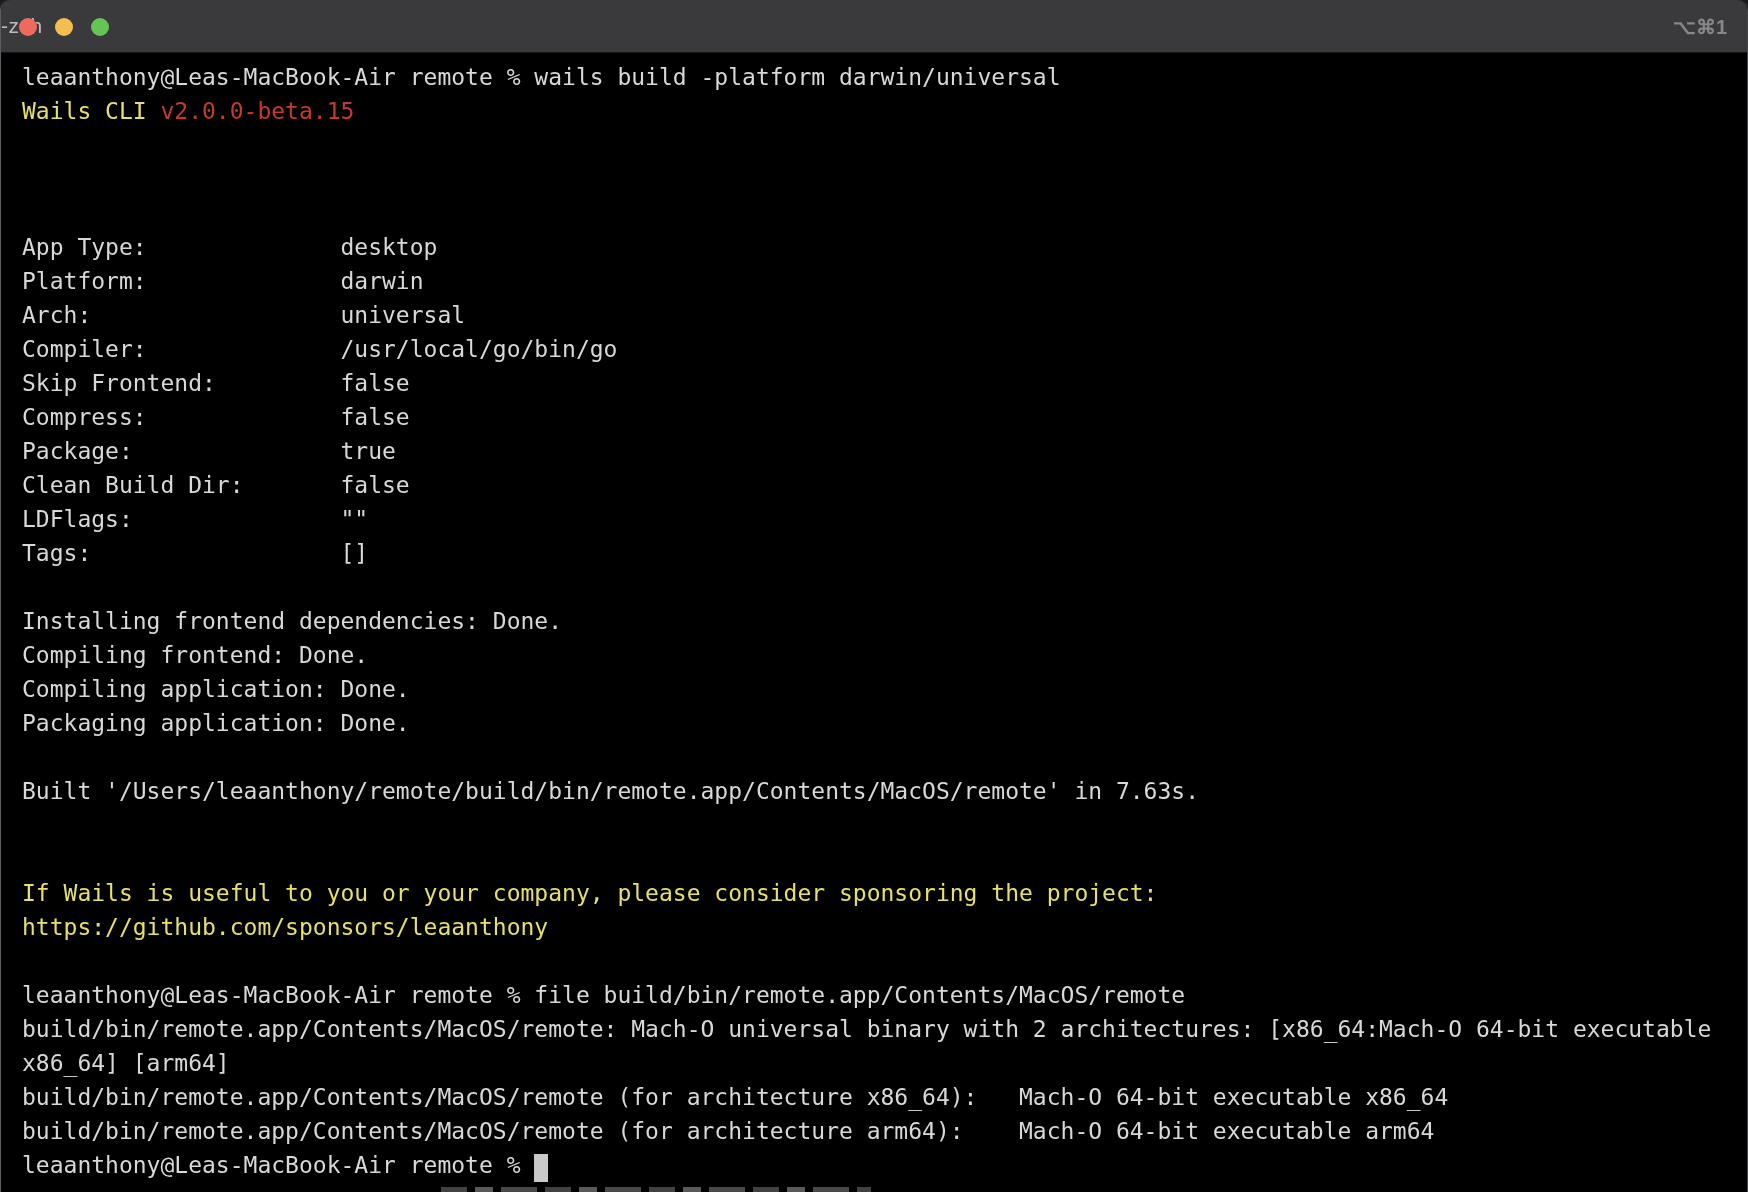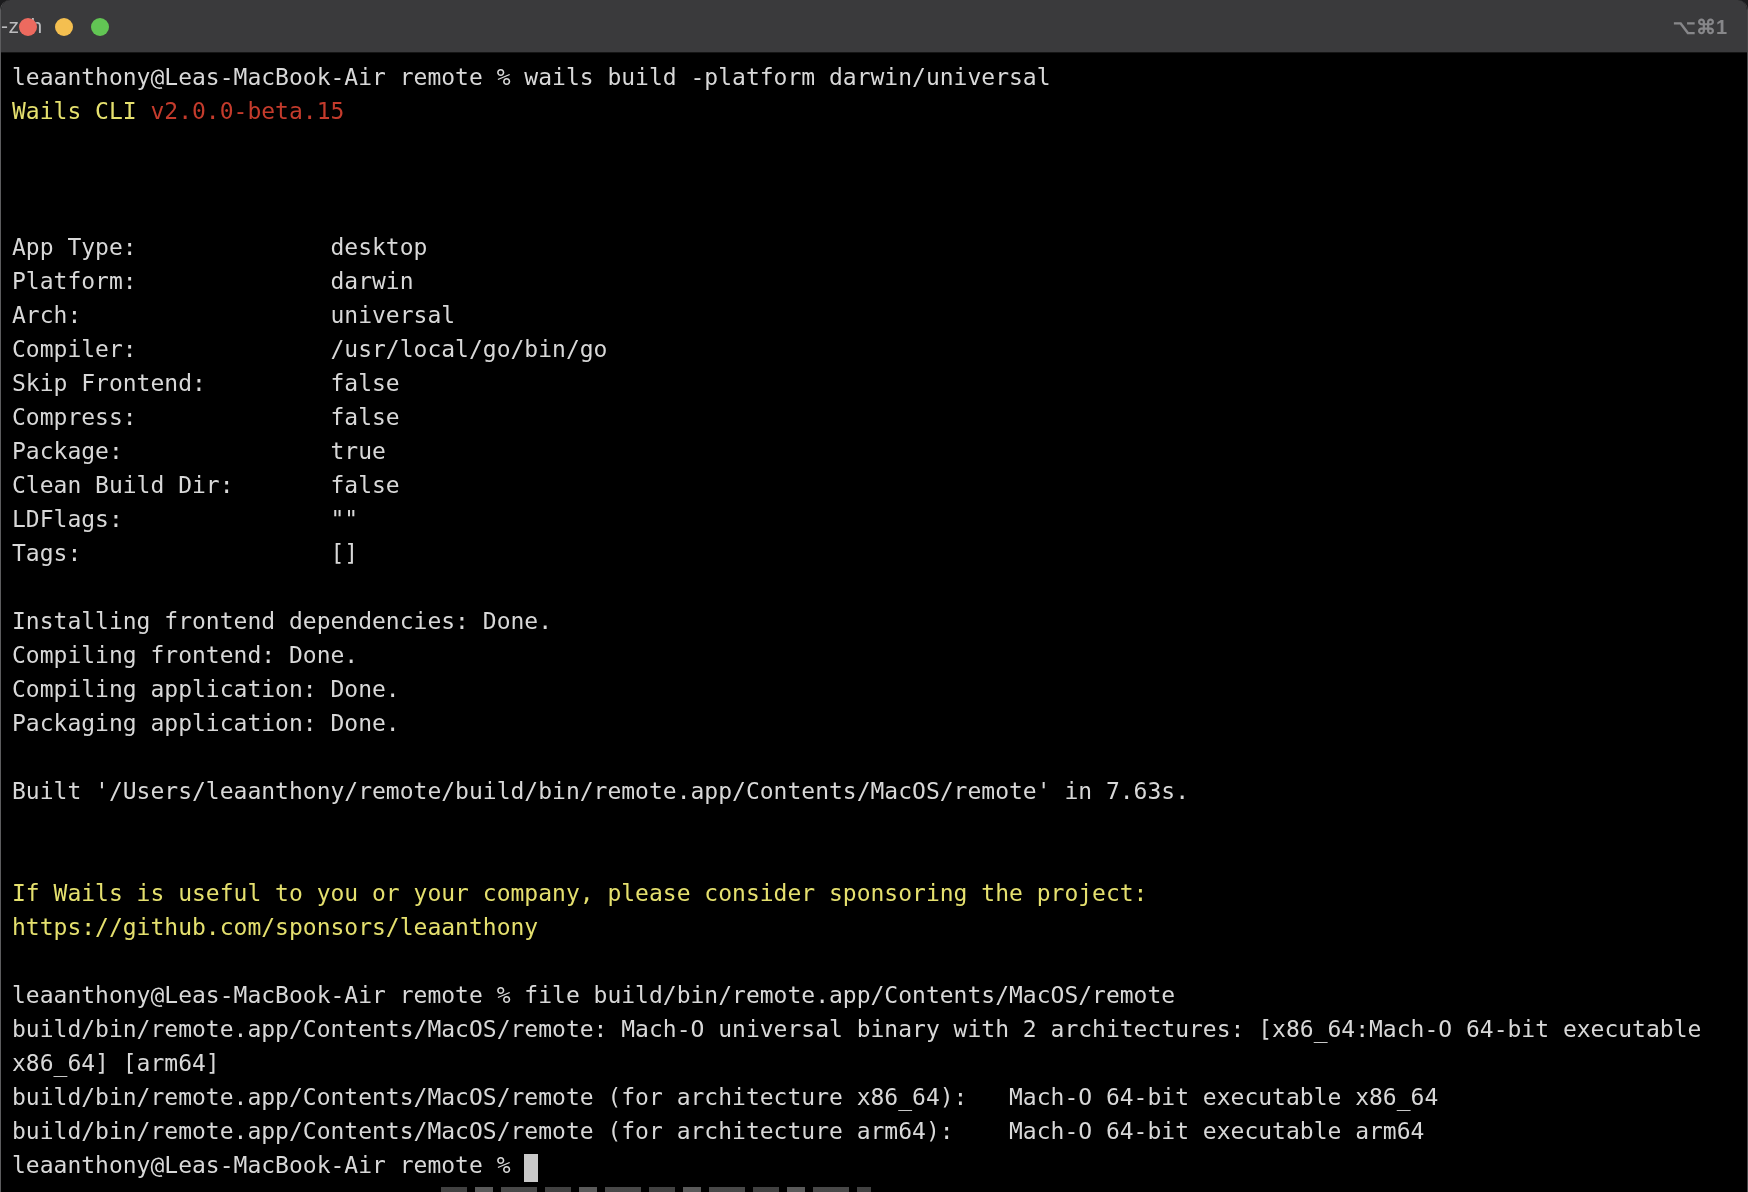--- a/index.html
+++ b/index.html
@@ -41,21 +41,21 @@
   }
   .shortcut {
     position: absolute; right: 20px; top: 0; height: 53px;
     display: flex; align-items: center;
     font-family: "Liberation Sans", sans-serif;
     font-weight: bold;
     font-size: 20px;
     color: #87878a;
   }
   .screen {
-    padding: 7px 11px 0 11px;
+    padding: 7px 11px 0 21px;
     font-size: 23px;
     line-height: 34px;
     white-space: pre;
     color: #d8d8d8;
   }
   .line { height: 34px; }
   .cursor {
     display: inline-block;
     width: 14px; height: 28px;
     background: #c9c9c9;

